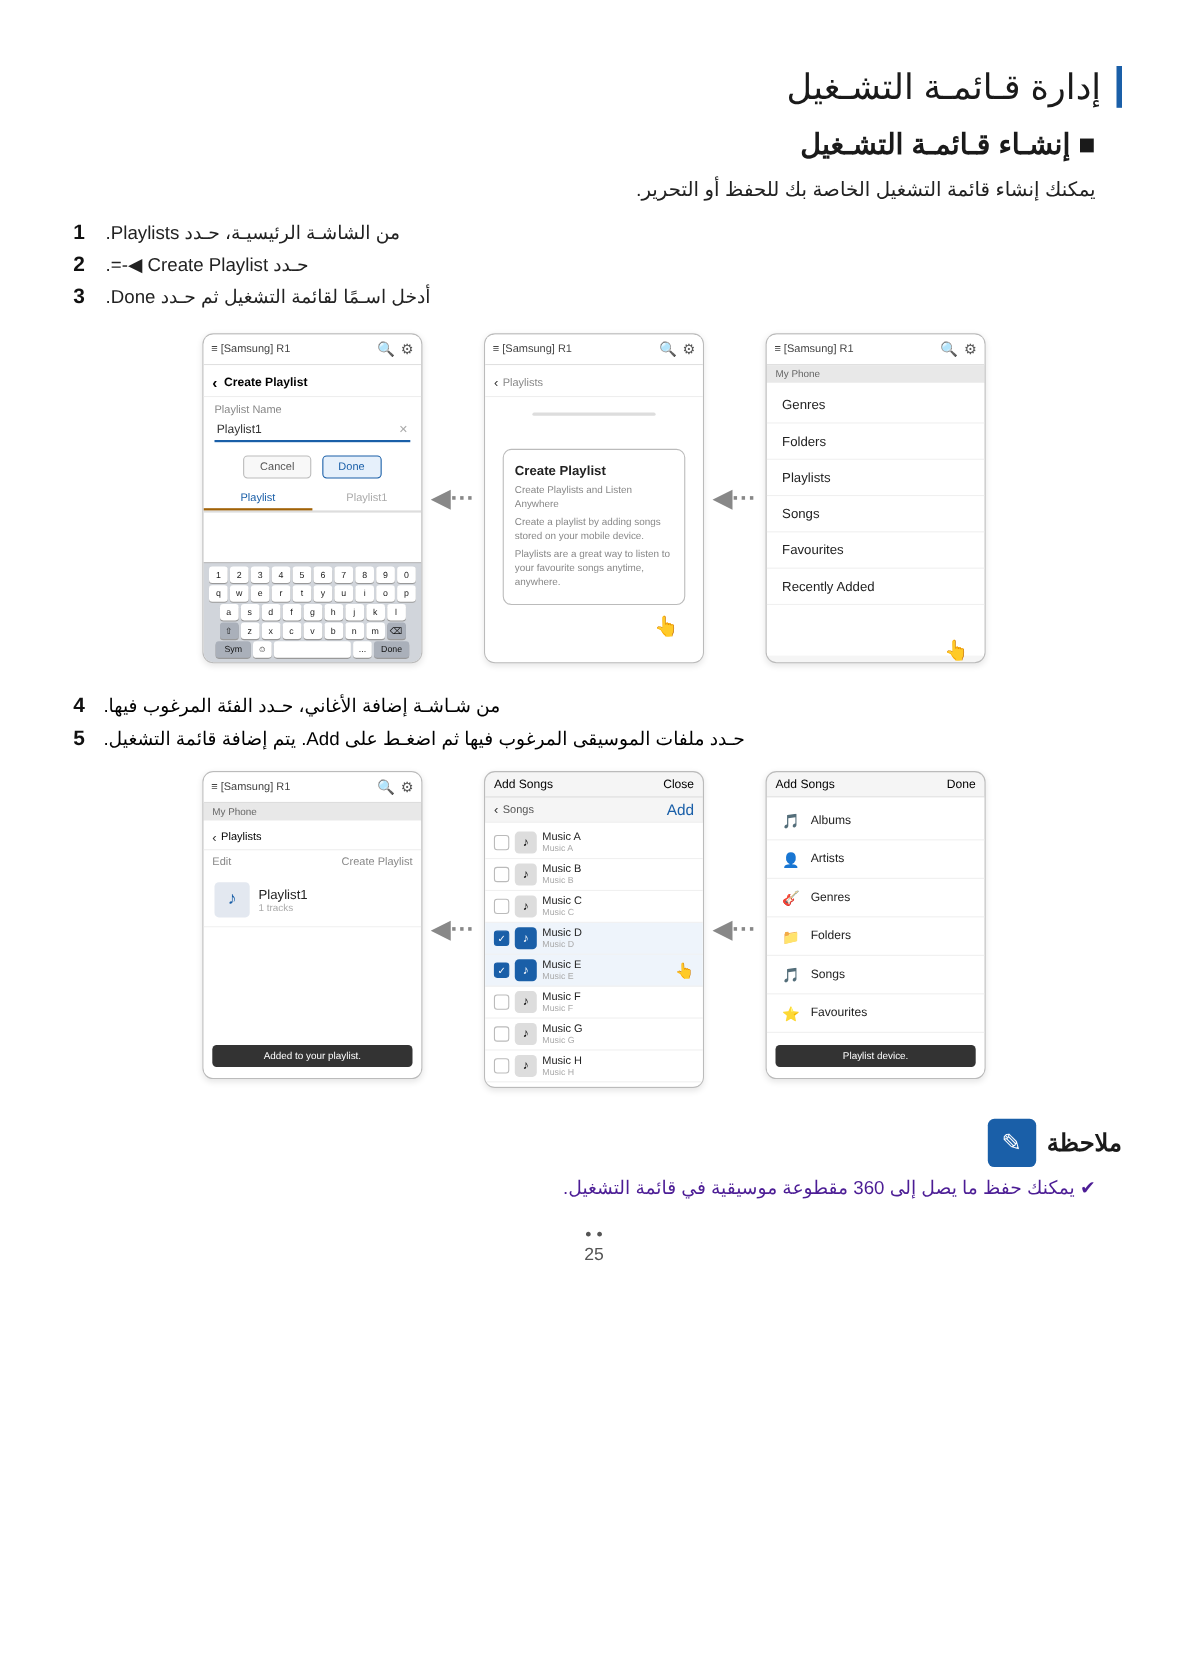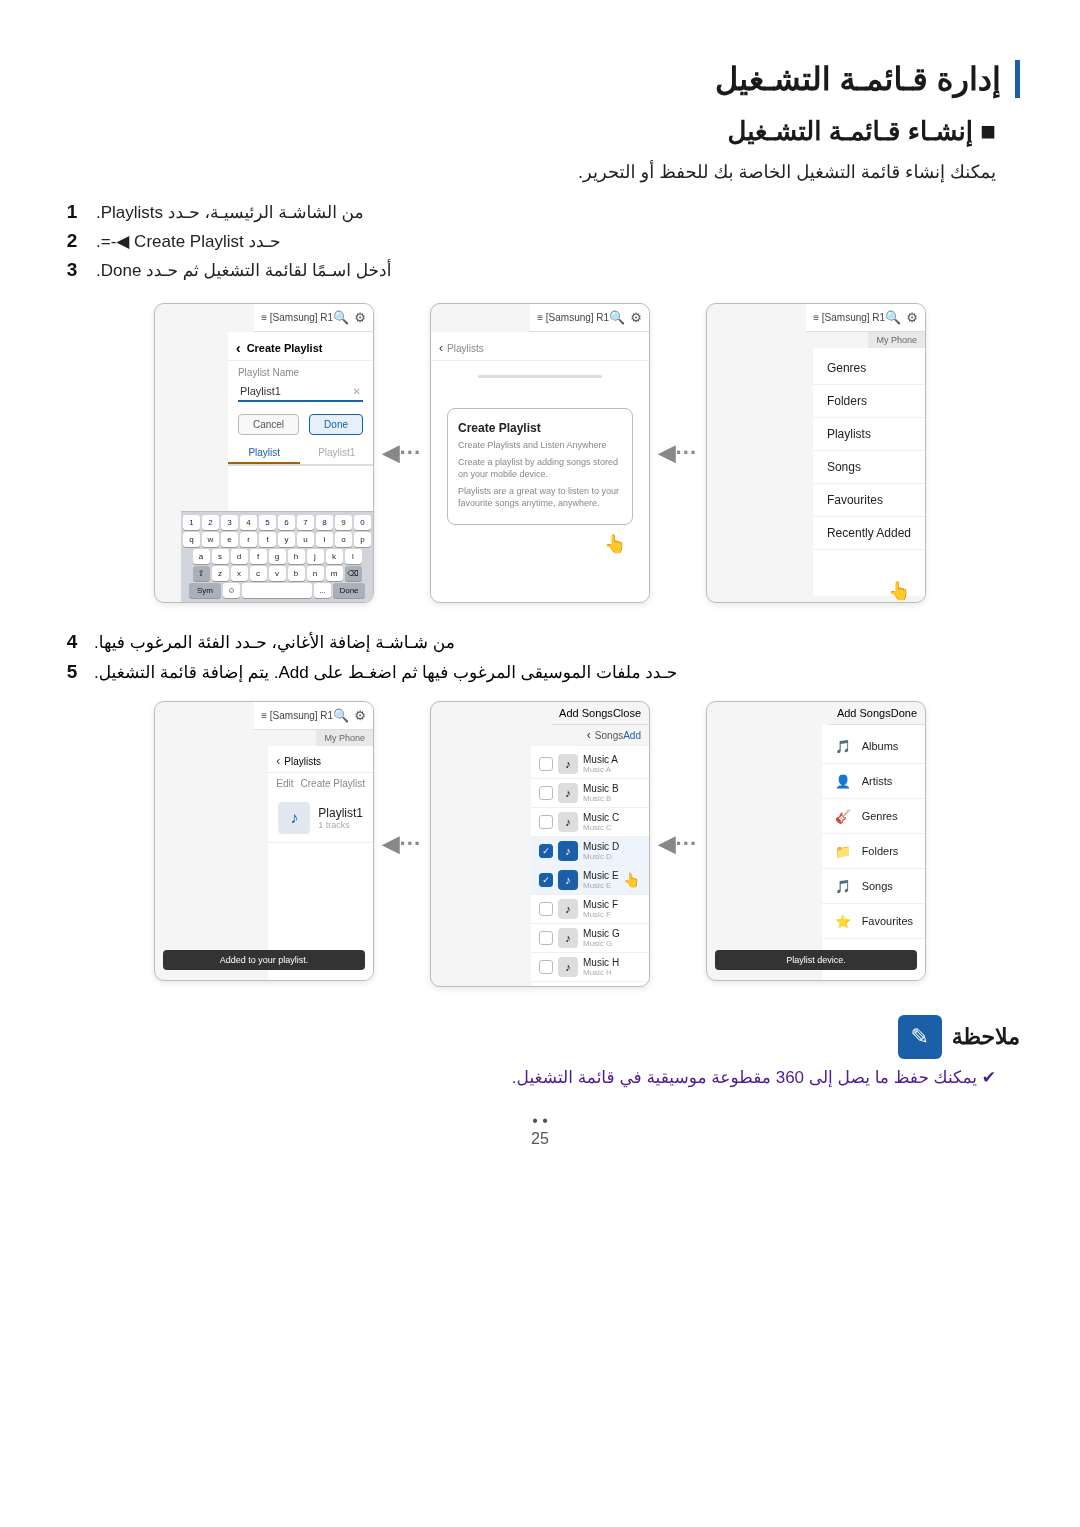--- a/index.html
+++ b/index.html
@@ -15,21 +15,21 @@
       width: 1080px;
       min-height: 1527px;
       padding: 60px 60px 60px 60px;
       background: #fff;
     }
 
     
     .main-title {
       text-align: right;
       font-size: 32px;
-      font-weight: bold;
+      font-weight: normal;
       color: #1a1a1a;
       margin-bottom: 18px;
       direction: rtl;
       border-right: 5px solid #1a5fa8;
       padding-right: 14px;
     }
     .section-title {
       text-align: right;
       font-size: 26px;
       font-weight: bold;
@@ -82,28 +82,27 @@
       gap: 10px;
       justify-content: center;
       align-items: flex-start;
       margin: 18px 0 28px 0;
     }
     .phone-screen {
       background: #f5f5f5;
       border: 1.5px solid #bbb;
       border-radius: 10px;
       overflow: hidden;
-      width: 220px;
+      width: 200px;
       min-height: 290px;
       display: flex;
       flex-direction: column;
       box-shadow: 0 2px 6px rgba(0,0,0,0.10);
       font-size: 11px;
       position: relative;
-      align-items: flex-end;
     }
     .phone-header {
       background: #fff;
       border-bottom: 1px solid #ddd;
       display: flex;
       align-items: center;
       justify-content: space-between;
       padding: 5px 7px;
       font-size: 10px;
       color: #444;
@@ -639,21 +638,21 @@
     </div>
 
     <div class="phone-screen" style="min-height:280px;">
       <div class="add-songs-header">
         <span>Add Songs</span>
         <span>Close</span>
       </div>
       <div style="display:flex;align-items:center;padding:3px 8px;border-bottom:1px solid #eee;">
         <span style="font-size:12px;margin-right:4px;color:#333;">‹</span>
         <span style="font-size:10px;color:#555;">Songs</span>
-        <span style="margin-left:auto;font-size:10px;color:#1a5fa8;">Add</span>
+        <span style="margin-left:auto;font-size:14px;color:#1a5fa8;">Add</span>
       </div>
       <div class="phone-body">
         <div class="song-row">
           <div class="song-checkbox"></div>
           <div class="song-icon">♪</div>
           <div class="song-info">
             <div class="song-name">Music A</div>
             <div class="song-sub">Music A</div>
           </div>
         </div>

